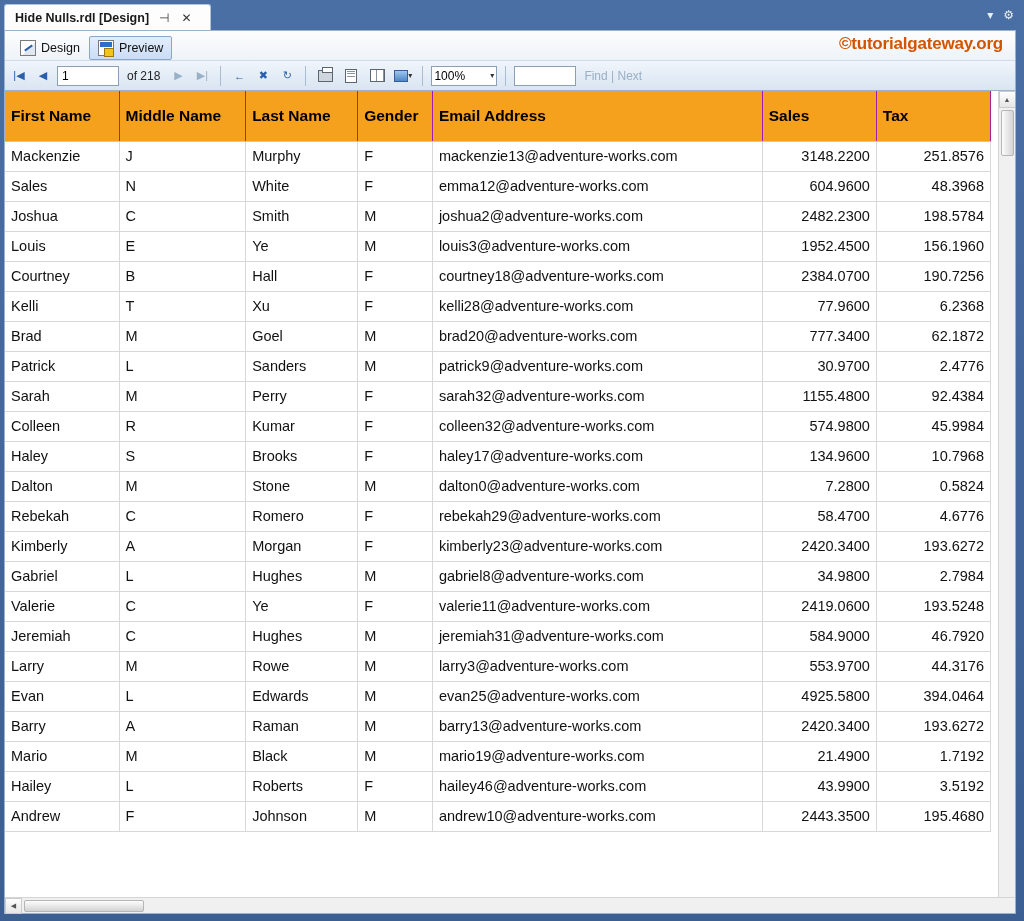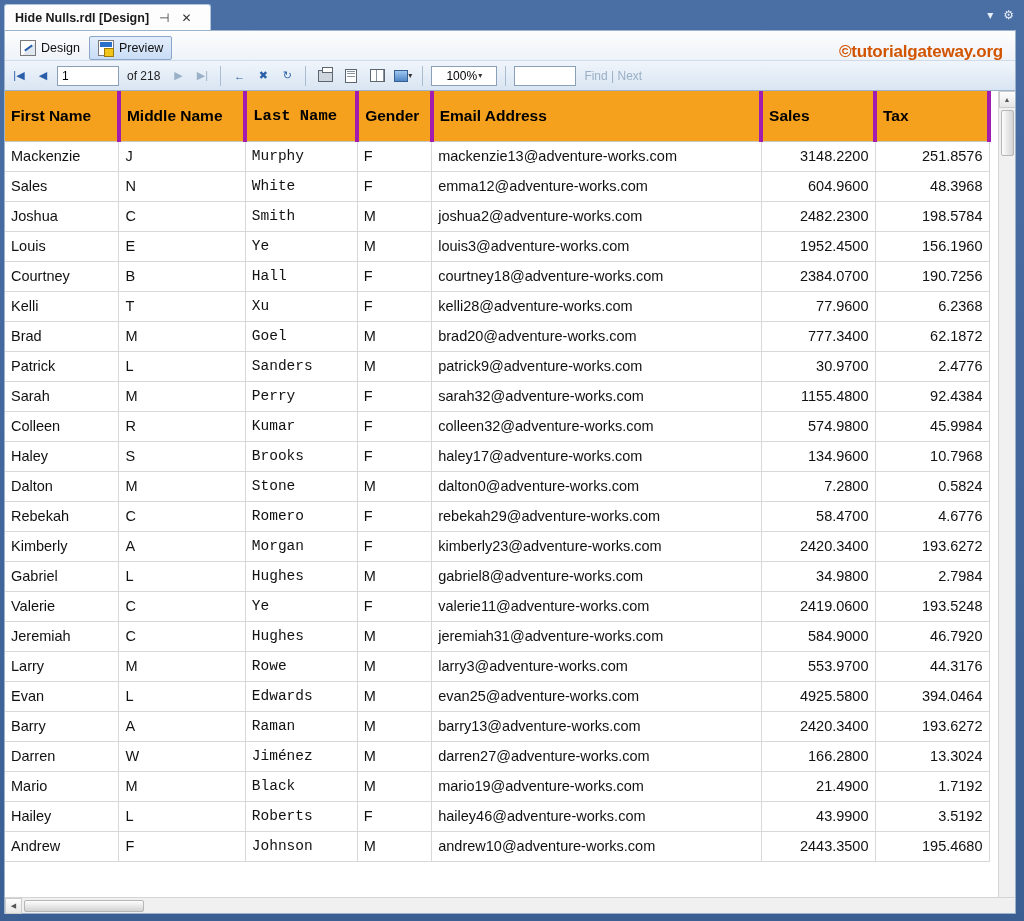--- a/index.html
+++ b/index.html
@@ -119,21 +119,21 @@
   .icon-preview::after {
     content: "";
     position: absolute; left: 5px; top: 7px;
     width: 8px; height: 7px;
     background: #f0c419;
     border: 1px solid #9a7a10;
   }
   .brand {
     position: absolute;
     right: 12px;
-    top: 11px;
+    top: 3px;
     font-size: 17px;
     font-weight: bold;
     color: #d35400;
     letter-spacing: -0.2px;
   }
   .brand .c-mark {
     font-size: 17px;
   }
   
   .previewbar {
@@ -179,21 +179,21 @@
     position: relative;
   }
   .zoom-select {
     height: 20px;
     width: 66px;
     border: 1px solid #8aa0b8;
     background: #fff;
     font-size: 12px;
     display: flex;
     align-items: center;
-    padding: 0 14px;
+    padding: 0 2px;
     justify-content: space-between;
     cursor: pointer;
   }
   .caret { font-size: 8px; color: #333; }
   .find-input {
     width: 62px; height: 20px;
     border: 1px solid #8aa0b8;
     background: #fff;
   }
   .find-label {
@@ -219,39 +219,39 @@
     width: 986px;
     table-layout: fixed;
   }
   table.report th {
     background: #f5a11d;
     color: #000;
     font-size: 15.5px;
     font-weight: bold;
     text-align: left;
     padding: 8px 6px;
-    border-right: 4px solid #a21caf;
+    border-right: 1px solid #a21caf;
     border-bottom: 1px solid #c7c7c7;
     height: 50px;
     vertical-align: middle;
   }
   table.report td {
     font-size: 14.5px;
     color: #111;
     padding: 6px 6px;
     border-right: 1px solid #d8d8d8;
     border-bottom: 1px solid #d8d8d8;
     height: 30px;
     white-space: nowrap;
     overflow: hidden;
   }
   td.num, th.num { text-align: right; }
   .col-fn { width: 110px; }
   .col-mn { width: 122px; }
-  .col-ln { width: 108px; font-family: Liberation Mono, monospace; }
+  .col-ln { width: 108px; }
   .col-gd { width: 72px; }
   .col-em { width: 318px; }
   .col-sl { width: 110px; }
   .col-tx { width: 110px; }
   
   .vscroll {
     width: 17px;
     background: #f0f0f0;
     border-left: 1px solid #d4d4d4;
     display: flex;
@@ -591,29 +591,20 @@
               <tr>
                 <td class="col-fn">Barry</td>
                 <td class="col-mn">A</td>
                 <td class="col-ln">Raman</td>
                 <td class="col-gd">M</td>
                 <td class="col-em">barry13@adventure-works.com</td>
                 <td class="col-sl num">2420.3400</td>
                 <td class="col-tx num">193.6272</td>
               </tr>
               <tr>
-                <td class="col-fn">Darren</td>
-                <td class="col-mn">W</td>
-                <td class="col-ln">Jiménez</td>
-                <td class="col-gd">M</td>
-                <td class="col-em">darren27@adventure-works.com</td>
-                <td class="col-sl num">166.2800</td>
-                <td class="col-tx num">13.3024</td>
-              </tr>
-              <tr>
                 <td class="col-fn">Mario</td>
                 <td class="col-mn">M</td>
                 <td class="col-ln">Black</td>
                 <td class="col-gd">M</td>
                 <td class="col-em">mario19@adventure-works.com</td>
                 <td class="col-sl num">21.4900</td>
                 <td class="col-tx num">1.7192</td>
               </tr>
               <tr>
                 <td class="col-fn">Hailey</td>

